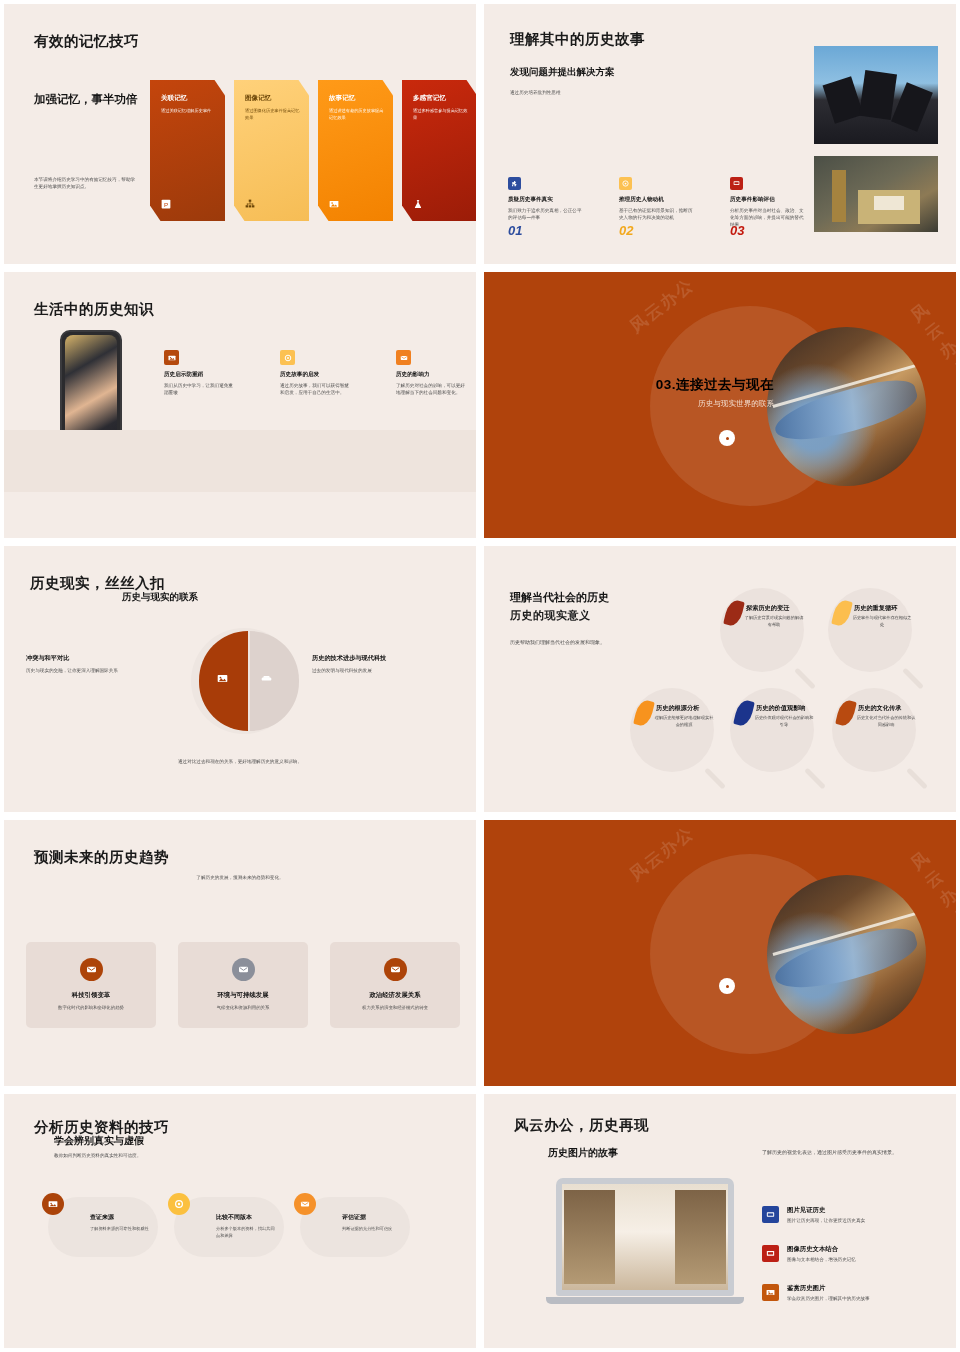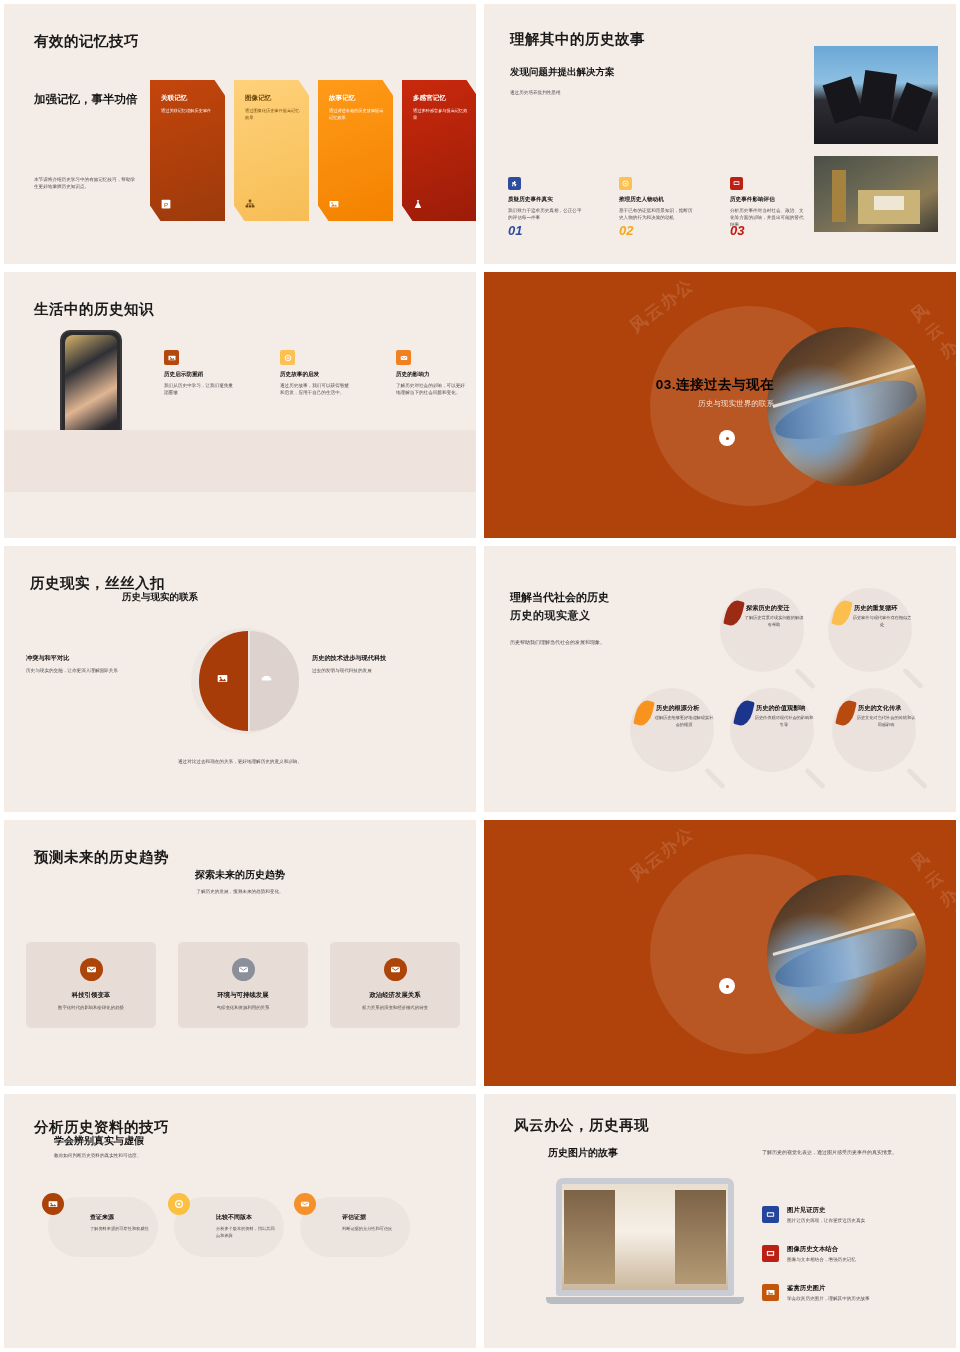--- a/index.html
+++ b/index.html
@@ -405,21 +405,20 @@
         <div class="mag-handle"></div>
       <div class="petal" style="background:#b84a10;"></div>
       <h5>历史的文化传承</h5>
       <p>历史文化对当代社会的传统和认同感影响</p>
     </div>
   </div>
 
   <div class="slide">
     <div class="title h1" style="left:30px;top:28px;">预测未来的历史趋势</div>
     <div class="s7-sub">
-      <h4>探索未来的历史趋势</h4>
       <p class="body" style="margin-top:6px;">了解历史的发展，预测未来的趋势和变化。</p>
     </div>
     <div class="s7-cards">
       <div class="s7-card">
         <div class="circ c-brown">
           <svg viewBox="0 0 16 16" width="11" height="11" fill="#fff">
               <rect x="1.5" y="4" width="13" height="8" rx="1.6"></rect>
               <path d="M2.6 5.3L8 9.2l5.4-3.9" fill="none" stroke="#ad4409" stroke-width="1.4"></path>
             </svg>
         </div>

